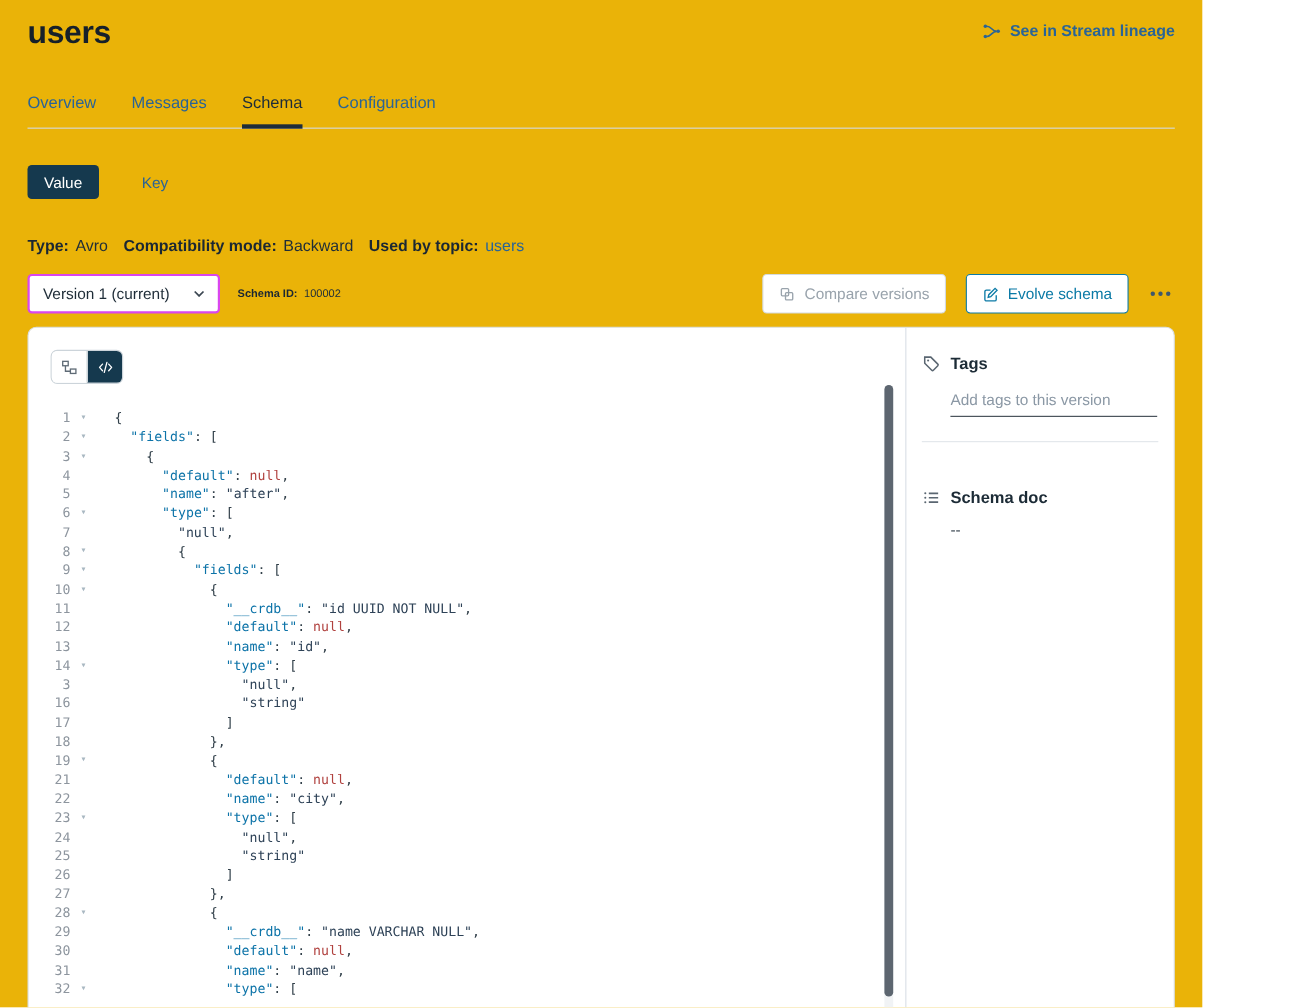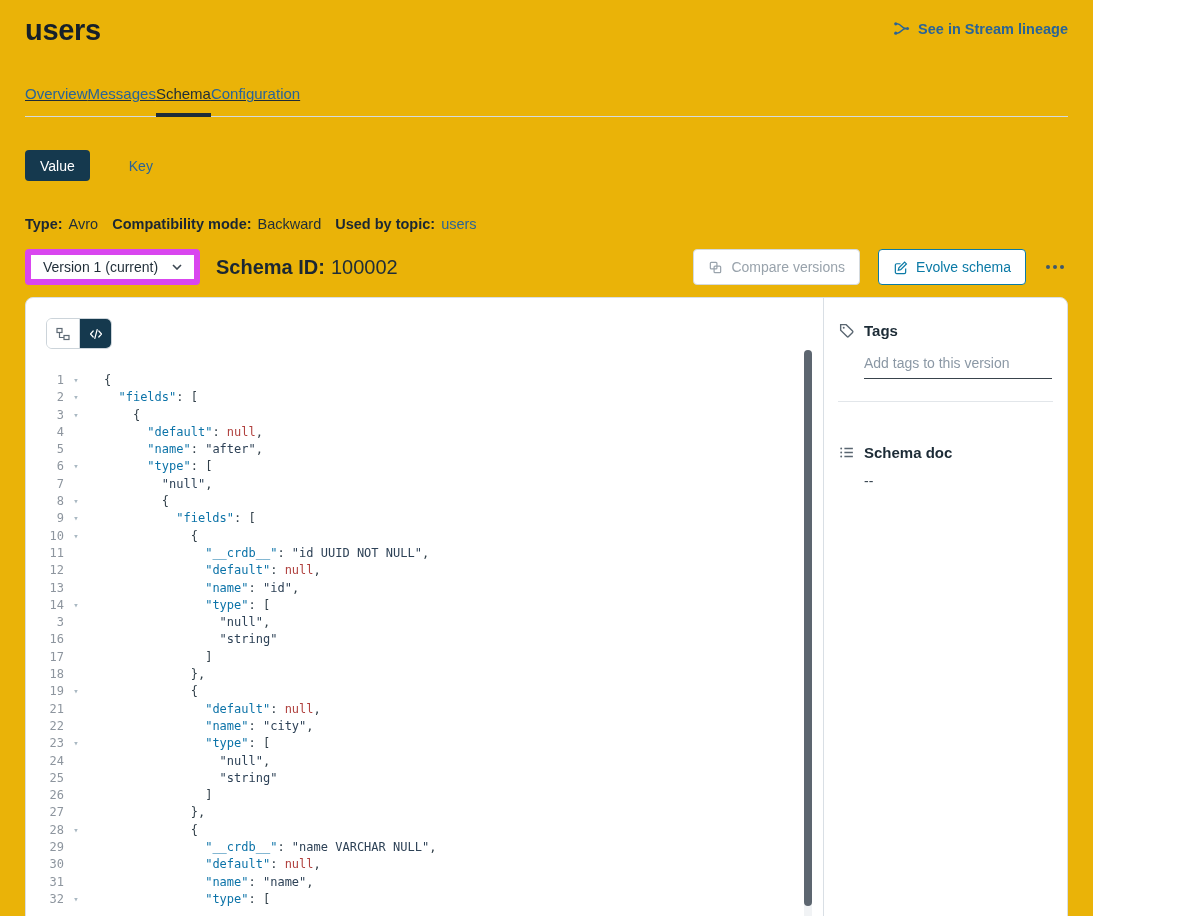--- a/index.html
+++ b/index.html
@@ -8,44 +8,44 @@
          font-family:"Liberation Sans", sans-serif; color:#1f2d38; }
   .page { position:relative; width:1093px; height:916px; overflow:hidden; background:#eab308; }
 
   
   .page-header { display:flex; justify-content:space-between; align-items:flex-start; padding:12px 25px 0 25px; }
   .page-title { font-size:29px; font-weight:700; color:#16202a; letter-spacing:-0.3px; line-height:36px; }
   .lineage-link { margin-top:8px; display:flex; align-items:center; gap:8px; color:#2a6496; font-size:14.5px; font-weight:700; cursor:pointer; text-decoration:none; }
   .lineage-link svg { display:block; }
 
   
-  .tabs { display:flex; margin:28px 25px 0 25px; border-bottom:1px solid #d4dbe0;text-decoration:underline; }
+  .tabs { display:flex; gap:32px; margin:28px 25px 0 25px; border-bottom:1px solid #d4dbe0; }
   .tab { position:relative; padding:9px 0 14px 0; font-size:15px; color:#2a6496; cursor:pointer; }
   .tab.active { color:#1d2c39; }
   .tab.active::after { content:""; position:absolute; left:0; right:0; bottom:-1px; height:4px; background:#1d2c39; }
 
   
   .value-key { margin:33px 25px 0 25px; display:flex; align-items:flex-start; gap:24px; }
   .seg { height:31px; padding:0 15px; border:none; border-radius:4px; font-size:14px;
          font-family:"Liberation Sans", sans-serif; cursor:pointer; background:none; color:#2a6496; }
   .seg.active { background:#15394e; color:#ffffff; }
 
   
   .meta-row { margin:35px 25px 0 25px; display:flex; align-items:center; gap:14px; font-size:14.5px; }
   .meta-group { display:flex; gap:6px; }
   .meta-label { font-weight:700; color:#1b2733; }
   .meta-value { color:#1f2d38; }
   .meta-value.link { color:#2a6496; cursor:pointer; }
 
   
   .controls-row { margin:17px 25px 0 25px; display:flex; align-items:center; }
-  .version-select { width:175px; height:36px; border:6px solid #d946ef; border-radius:4px; background:#fff;
+  .version-select { width:175px; height:36px; border:2px solid #d946ef; border-radius:4px; background:#fff;
                     display:flex; align-items:center; justify-content:space-between; padding:12px 12px; font-size:14px;
                     color:#1f2d38; cursor:pointer; }
-  .schema-id { margin-left:16px; display:flex; gap:6px; font-size:20px;align-items:flex-end; }
+  .schema-id { margin-left:16px; display:flex; gap:6px; font-size:10px;align-items:flex-end; }
   .flex-spacer { flex:1; }
   .btn { height:36px; display:flex; align-items:center; gap:8px; padding:0 14px; border-radius:4px;
          background:#fff; font-size:14px; font-family:"Liberation Sans", sans-serif; cursor:pointer; }
   .btn-compare { border:1px solid #d4dade; color:#99a3ac; }
   .btn-evolve  { border:1px solid #0b7aa6; color:#0b7aa6; margin-left:18px; }
   .more-btn { margin-left:16px; background:none; border:none; display:flex; gap:3px; padding:6px 4px; cursor:pointer; }
   .more-btn i { width:4px; height:4px; border-radius:50%; background:#3f586b; display:block; }
 
   
   .card { margin:12px 25px 0 25px; border:1px solid #d9dfe5; border-radius:8px 8px 0 0; display:flex; height:632px; background:#fff; }

